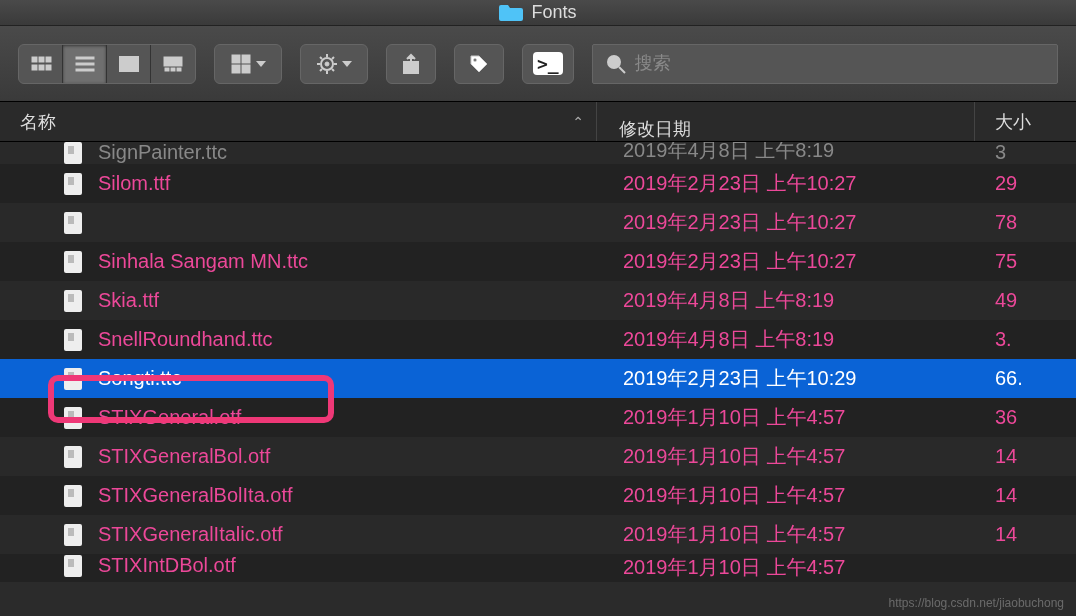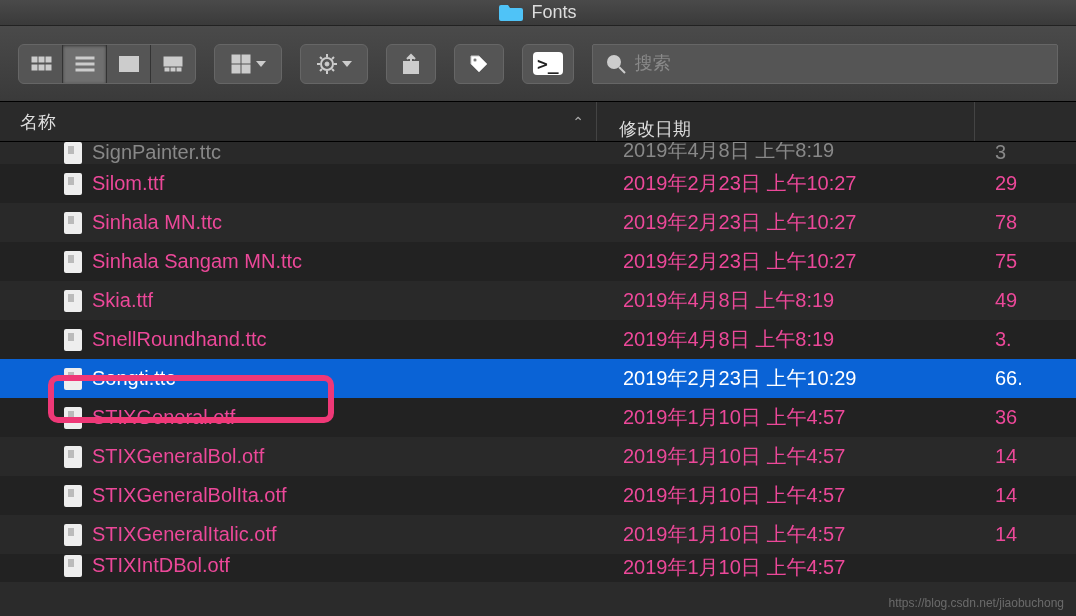--- a/index.html
+++ b/index.html
@@ -158,21 +158,21 @@
     .file-row.partial-bottom { height: 28px; overflow: hidden; align-items: flex-start; }
     .file-row.selected {
       background: #0a63d6;
       color: #fff;
     }
     .file-row .c-name {
       flex: 0 0 597px;
       padding-left: 64px;
       display: flex;
       align-items: center;
-      gap: 10px;
+      gap: 16px;
       overflow: hidden;
       white-space: nowrap;
     }
     .file-row .c-date {
       flex: 0 0 378px;
       padding-left: 26px;
       white-space: nowrap;
     }
     .file-row .c-size {
       flex: 1;
@@ -317,20 +317,23 @@
 </div>
 
 <div class="header-row">
   <div class="col-name">
     <span>名称</span>
     <span class="sort-arrow">⌃</span>
   </div>
   <div class="col-date">
     <span>修改日期</span>
   </div>
+  <div class="col-size">
+    <span>大小</span>
+  </div>
 </div>
 
 <div class="file-list" id="file-list">
     <div class="file-row partial">
       <div class="c-name">
         <span class="doc-icon"></span>
         <span>SignPainter.ttc</span>
       </div>
       <div class="c-date">2019年4月8日 上午8:19</div>
       <div class="c-size">3</div>
@@ -339,21 +342,20 @@
       <div class="c-name">
         <span class="doc-icon"></span>
         <span>Silom.ttf</span>
       </div>
       <div class="c-date">2019年2月23日 上午10:27</div>
       <div class="c-size">29</div>
     </div>
     <div class="file-row">
       <div class="c-name">
         <span class="doc-icon"></span>
-        <span>Sinhala MN.ttc</span>
       </div>
       <div class="c-date">2019年2月23日 上午10:27</div>
       <div class="c-size">78</div>
     </div>
     <div class="file-row alt">
       <div class="c-name">
         <span class="doc-icon"></span>
         <span>Sinhala Sangam MN.ttc</span>
       </div>
       <div class="c-date">2019年2月23日 上午10:27</div>

